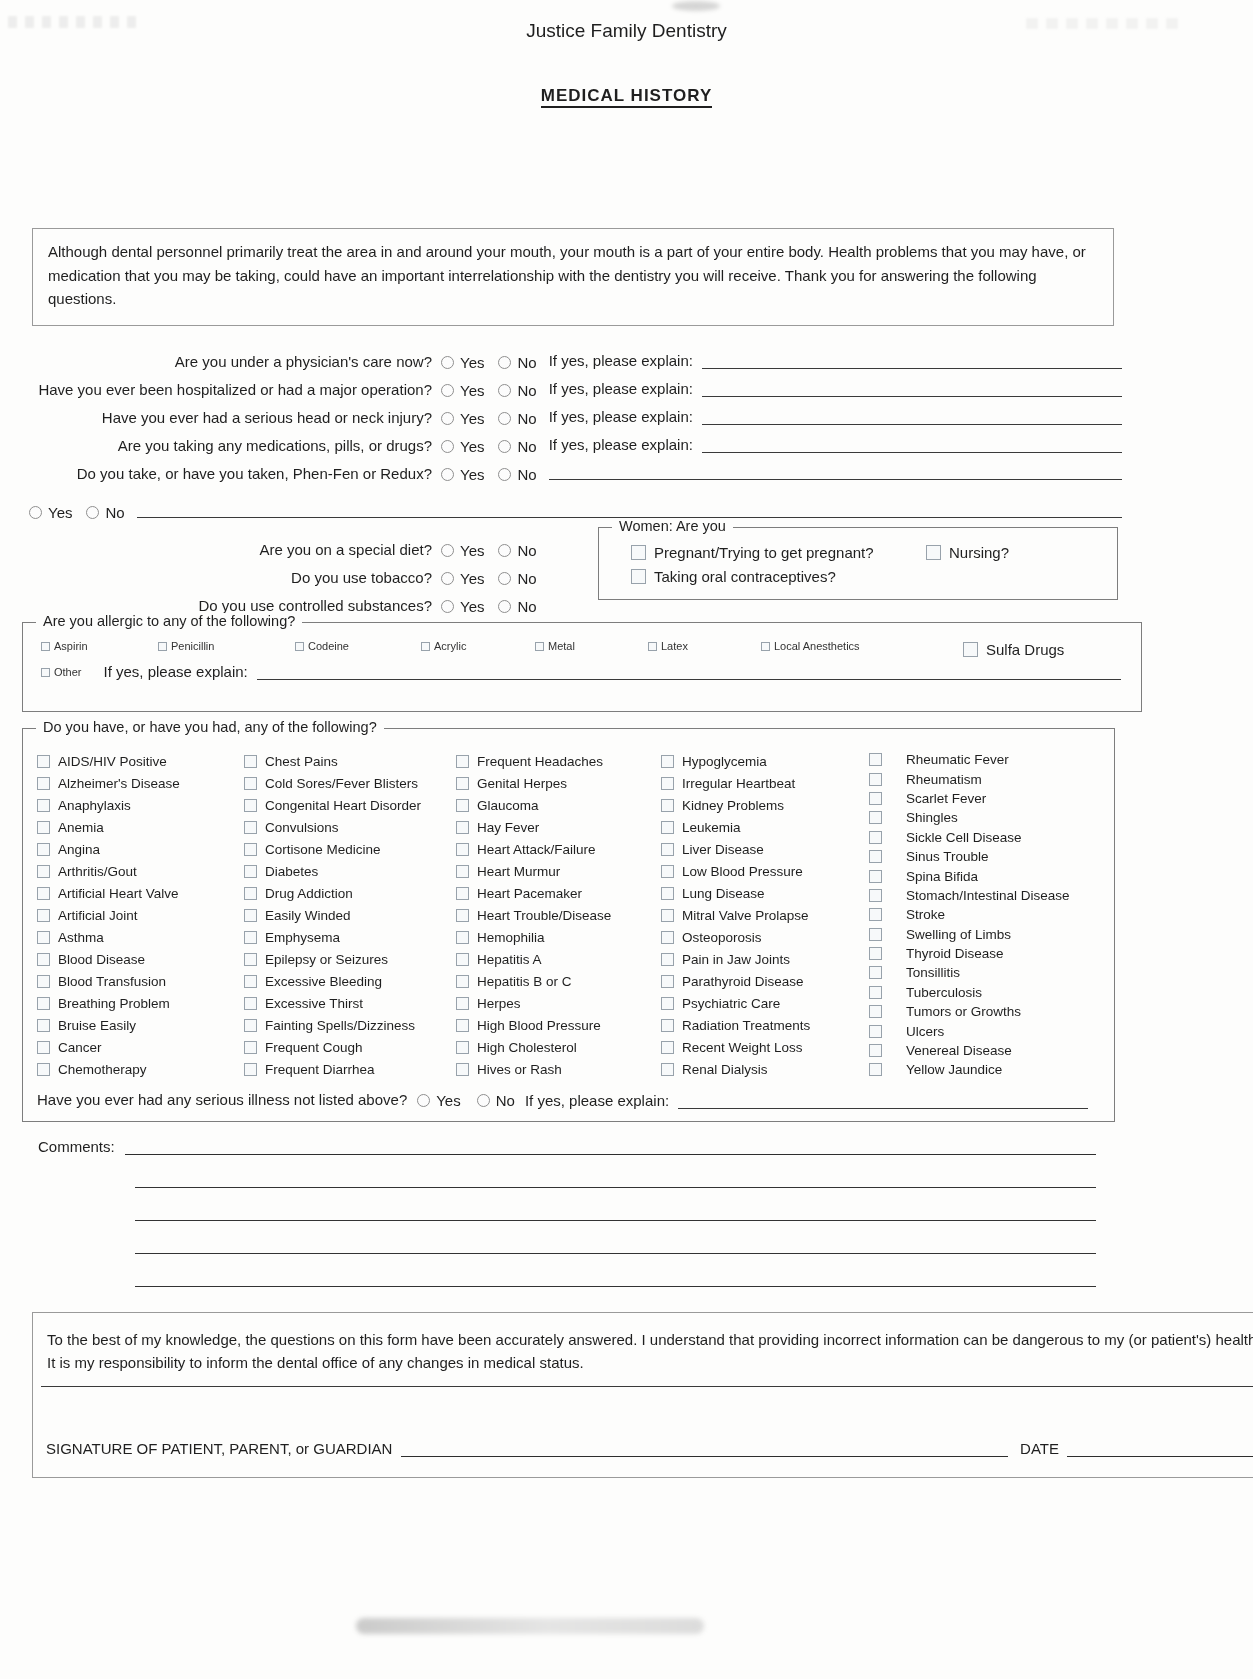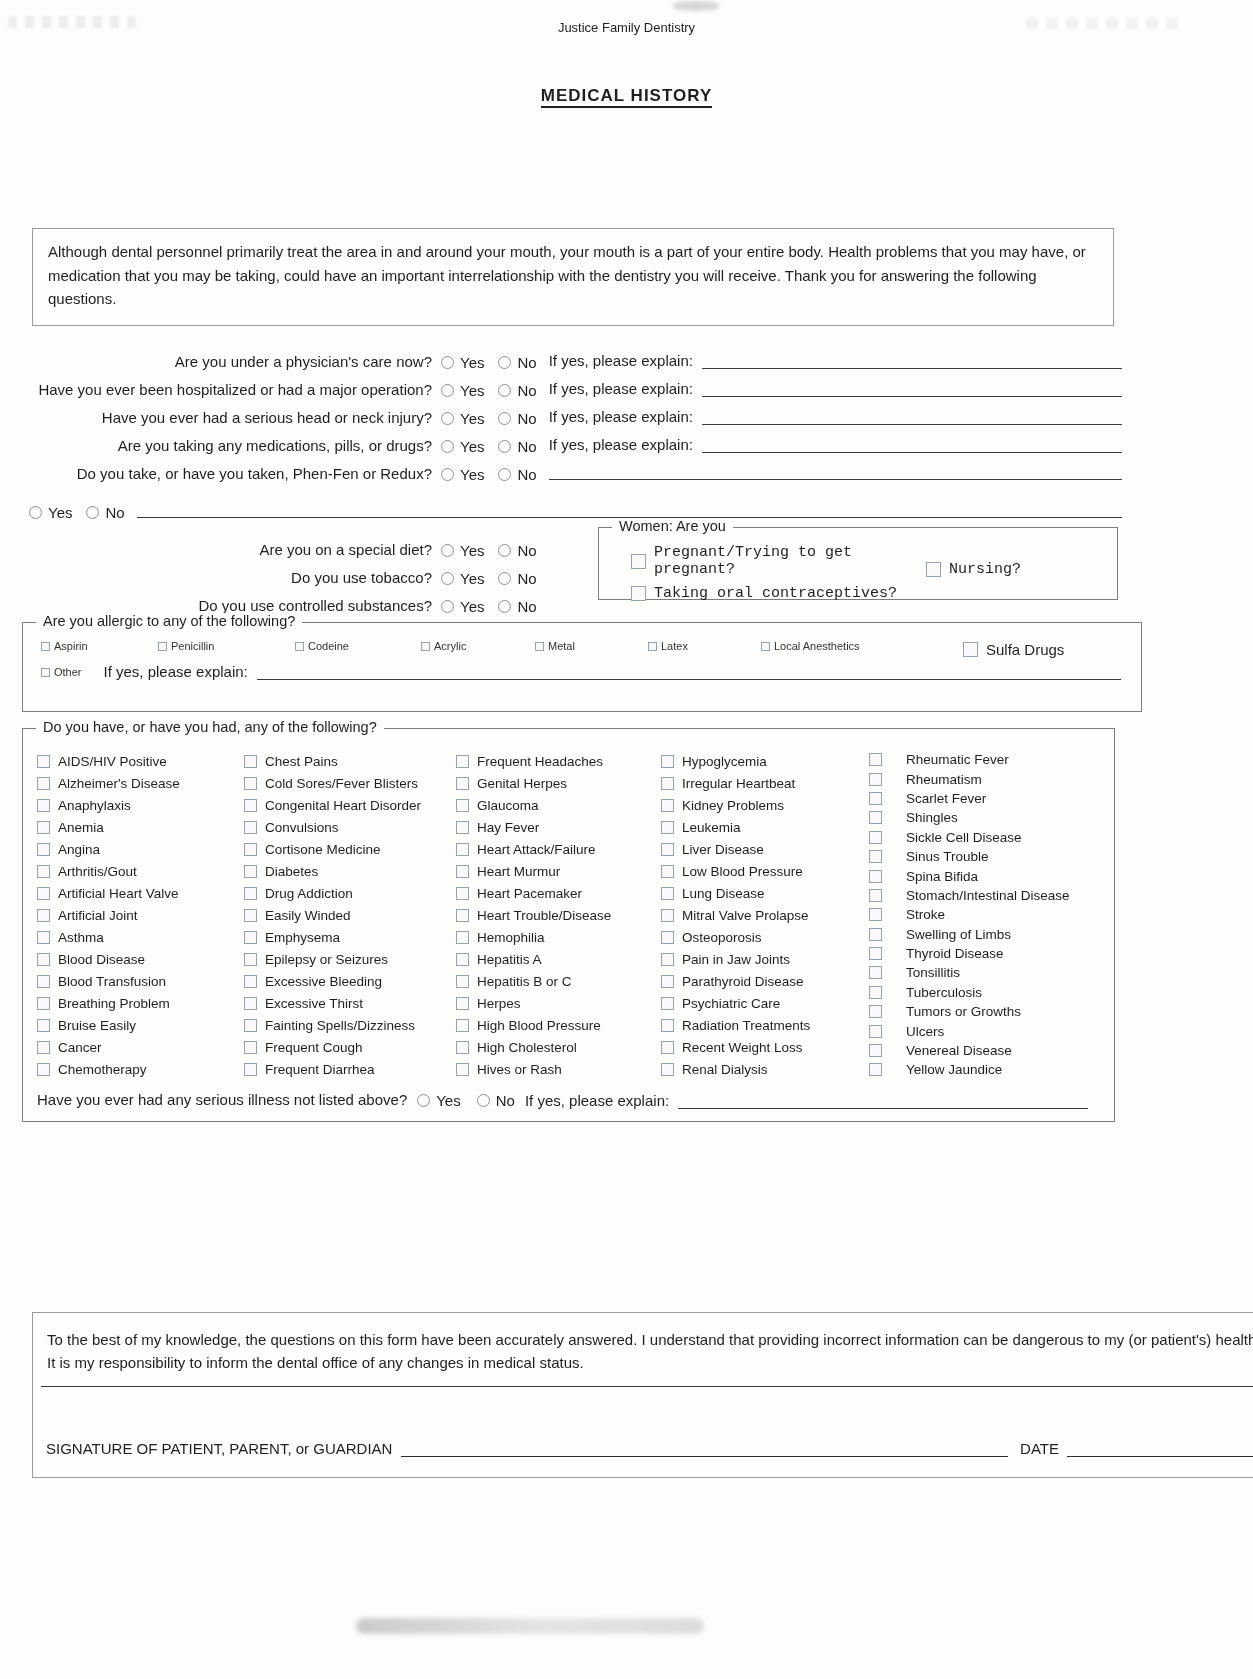--- a/index.html
+++ b/index.html
@@ -23,21 +23,21 @@
     opacity: .22; filter: blur(1.2px); }
   .a-tr { top: 18px; right: 72px; width: 155px; height: 11px;
     background: repeating-linear-gradient(90deg, #c2c2c2 0 12px, transparent 12px 20px);
     opacity: .18; filter: blur(1.2px); }
   .a-tc { top: 1px; left: 672px; width: 48px; height: 10px;
     background: #9a9a9a; opacity: .4; filter: blur(2px); border-radius: 50%; }
   .a-bc { top: 1618px; left: 356px; width: 348px; height: 16px;
     background: linear-gradient(90deg, #8f8f8f, #c9c9c9 55%, #b5b5b5);
     opacity: .45; filter: blur(2.5px); border-radius: 8px; }
 
-  .clinic { position: absolute; top: 20px; left: 0; right: 0; text-align: center; font-size: 13px; }
+  .clinic { position: absolute; top: 20px; left: 0; right: 0; text-align: center; font-size: 19px; }
   .title-wrap { position: absolute; top: 86px; left: 0; right: 0; text-align: center; }
   .title { font-size: 17px; font-weight: bold; letter-spacing: 1px; border-bottom: 2px solid #1f1f1f; padding-bottom: 1px; }
 
   .fill-line { display: inline-block; border-bottom: 1.4px solid #2e2e2e; height: 19px; }
 
   .patient-row { position: absolute; top: 148px; left: 124px; right: 200px; display: flex; align-items: flex-end; }
   .p-label { white-space: nowrap; }
   .name-line { flex: 1; margin-left: 8px; }
   .patient-row .bd { margin-left: 12px; }
   .bd-line { width: 316px; margin-left: 8px; }
@@ -76,21 +76,21 @@
     display: inline-block; flex: 0 0 auto;
   }
   .checkbox.small { width: 9px; height: 9px; }
   .checkbox.med { width: 15px; height: 15px; }
   .check-item { display: flex; align-items: center; }
   .check-label { margin-left: 8px; }
   .tiny-label { font-size: 11px; margin-left: 4px; color: #333; }
 
   
   .women-box { left: 598px; top: 527px; width: 520px; height: 73px; }
-  .women-row { display: flex; align-items: flex-end; padding-left: 32px; font-family: Liberation Mono, monospace; }
+  .women-row { display: flex; align-items: flex-end; padding-left: 32px; }
   #women-row1 { padding-top: 16px; }
   #women-row2 { padding-top: 7px; }
   #women-row1 .check-item:first-child { width: 295px; }
 
   
   .allergy-box { left: 22px; top: 622px; width: 1120px; height: 90px; }
   .allergy-row { display: flex; align-items: center; padding: 17px 0 0 18px; }
   .sulfa { position: absolute; left: 940px; top: 18px; }
   .allergy-row2 { display: flex; align-items: flex-end; padding: 11px 20px 0 18px; }
   .allergy-row2 .check-item { padding-bottom: 2px; }
@@ -646,20 +646,30 @@
       <span class="s-text">Have you ever had any serious illness not listed above?</span>
       <span class="radio"></span>
       <span class="radio-label">Yes</span>
       <span class="radio"></span>
       <span class="radio-label">No</span>
       <span class="explain-label">If yes, please explain:</span>
       <span class="q-line"></span>
     </div>
   </div>
 
+  <div class="comments">
+    <div class="comments-row1">
+      <span class="p-label">Comments:</span>
+      <span class="fill-line c-first"></span>
+    </div>
+    <div class="comment-line"></div>
+    <div class="comment-line"></div>
+    <div class="comment-line"></div>
+    <div class="comment-line"></div>
+  </div>
 
   <div class="statement-box">
     <div class="statement-text">To the best of my knowledge, the questions on this form have been accurately answered.  I understand that providing incorrect information can be dangerous to my (or patient's) health.  It is my responsibility to inform the dental office of any changes in medical status.</div>
     <div class="statement-divider"></div>
     <div class="sig-row">
       <span class="p-label">SIGNATURE OF PATIENT, PARENT, or GUARDIAN</span>
       <span class="fill-line sig-line"></span>
       <span class="p-label date-label">DATE</span>
       <span class="fill-line date-line"></span>
     </div>

